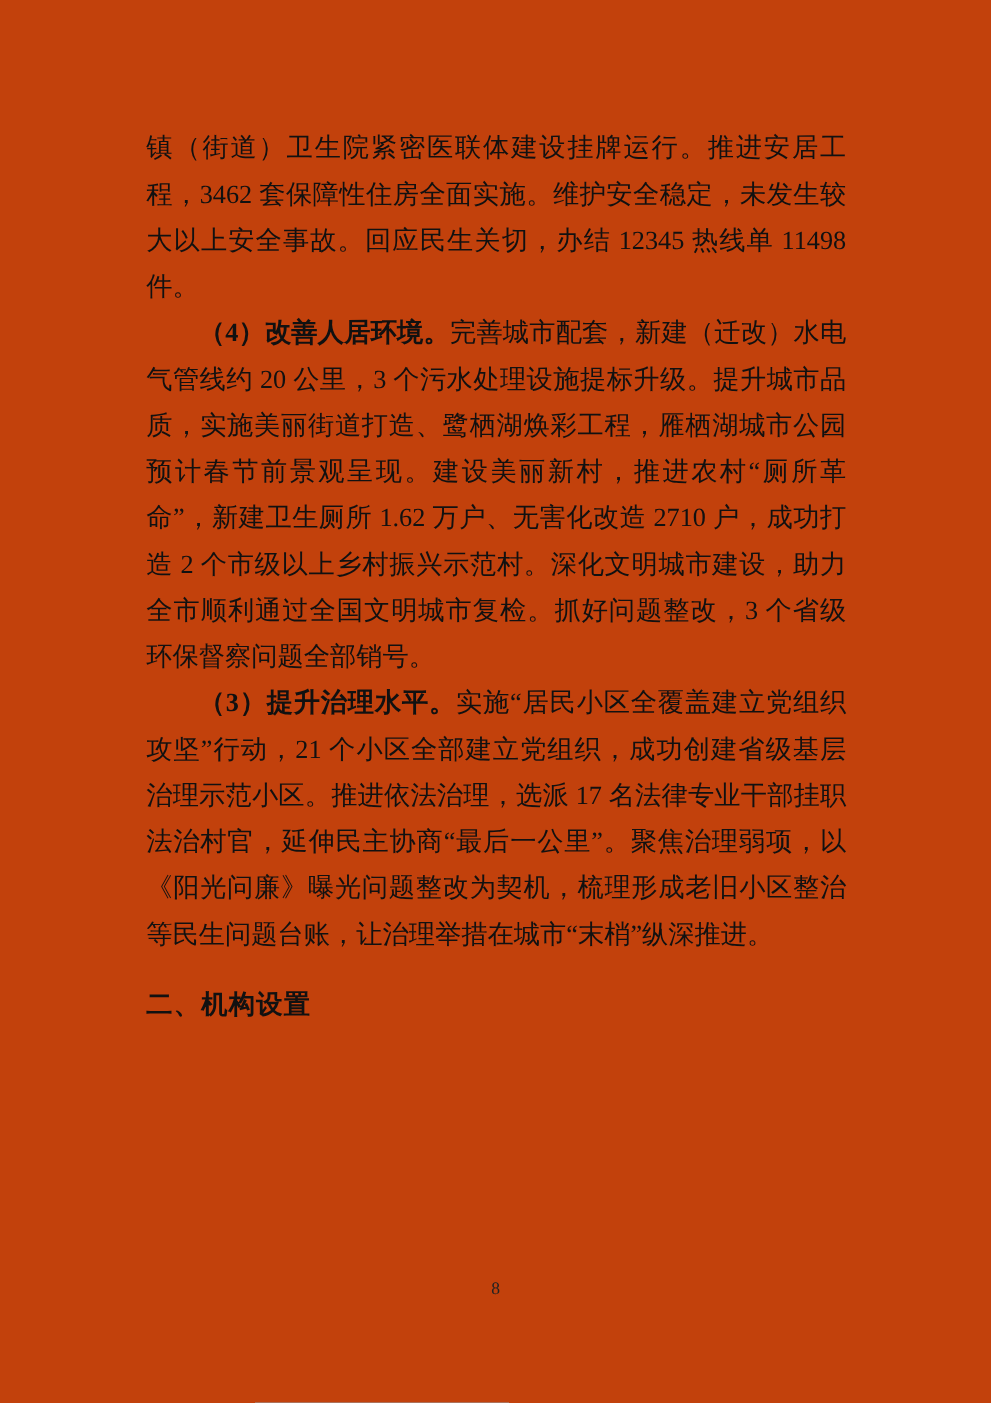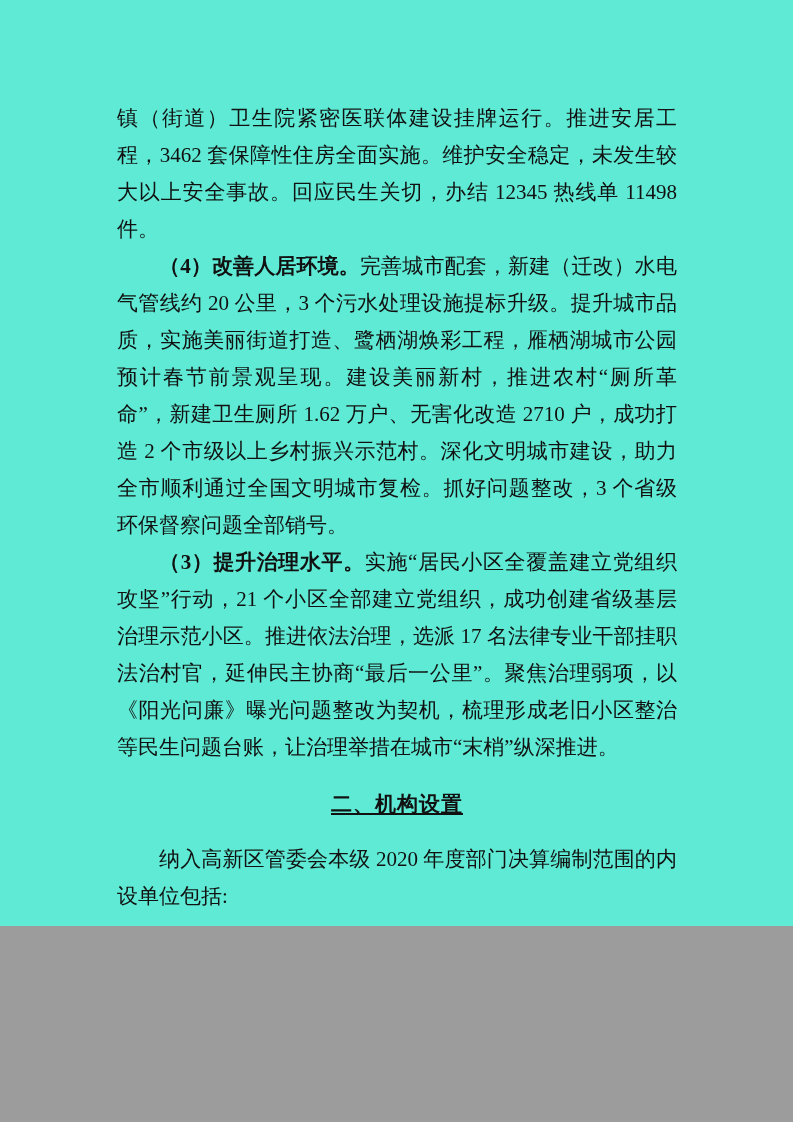--- a/index.html
+++ b/index.html
@@ -3,23 +3,23 @@
 <meta charset="utf-8">
 <style>
   html, body {
     margin: 0;
     padding: 0;
     background: #9c9c9c;
   }
   .page {
     position: relative;
     width: 793px;
-    height: 926px;
+    height: 1122px;
     margin: 0 auto;
-    background: #5eead4;
+    background: #c2410c;
     overflow: hidden;
     color: #111111;
     font-family: "Liberation Serif", "DejaVu Serif", serif;
   }
   .doc-body {
     position: absolute;
     left: 117px;
     top: 100px;
     width: 560px;
     font-size: 21px;
@@ -31,24 +31,23 @@
     text-align: justify;
     text-justify: inter-ideograph;
     word-break: break-all;
   }
   .para.indent {
     text-indent: 42px;
   }
   .para.heading {
     font-family: "Liberation Sans", "DejaVu Sans", sans-serif;
     font-weight: bold;
-    text-align: center;
+    text-align: left;
     margin: 19px 0;
     letter-spacing: 1px;
-    text-decoration: underline;
   }
   .run.bold {
     font-weight: bold;
   }
   .page-number {
     position: absolute;
     left: 0;
     right: 0;
     top: 1022px;
     text-align: center;
@@ -59,16 +58,15 @@
 </style>
 </head>
 <body>
 
 <div class="page">
   <div class="doc-body">
       <p class="para body"><span class="run">镇（街道）卫生院紧密医联体建设挂牌运行。推进安居工程，3462 套保障性住房全面实施。维护安全稳定，未发生较大以上安全事故。回应民生关切，办结 12345 热线单 11498 件。</span></p>
       <p class="para body indent"><span class="run bold">（4）改善人居环境。</span><span class="run">完善城市配套，新建（迁改）水电气管线约 20 公里，3 个污水处理设施提标升级。提升城市品质，实施美丽街道打造、鹭栖湖焕彩工程，雁栖湖城市公园预计春节前景观呈现。建设美丽新村，推进农村“厕所革命”，新建卫生厕所 1.62 万户、无害化改造 2710 户，成功打造 2 个市级以上乡村振兴示范村。深化文明城市建设，助力全市顺利通过全国文明城市复检。抓好问题整改，3 个省级环保督察问题全部销号。</span></p>
       <p class="para body indent"><span class="run bold">（3）提升治理水平。</span><span class="run">实施“居民小区全覆盖建立党组织攻坚”行动，21 个小区全部建立党组织，成功创建省级基层治理示范小区。推进依法治理，选派 17 名法律专业干部挂职法治村官，延伸民主协商“最后一公里”。聚焦治理弱项，以《阳光问廉》曝光问题整改为契机，梳理形成老旧小区整治等民生问题台账，让治理举措在城市“末梢”纵深推进。</span></p>
       <p class="para heading"><span class="run bold">二、机构设置</span></p>
-      <p class="para body indent"><span class="run">纳入高新区管委会本级 2020 年度部门决算编制范围的内设单位包括:</span></p>
     </div>
   <div class="page-number">8</div>
 </div>
 
 </body></html>

